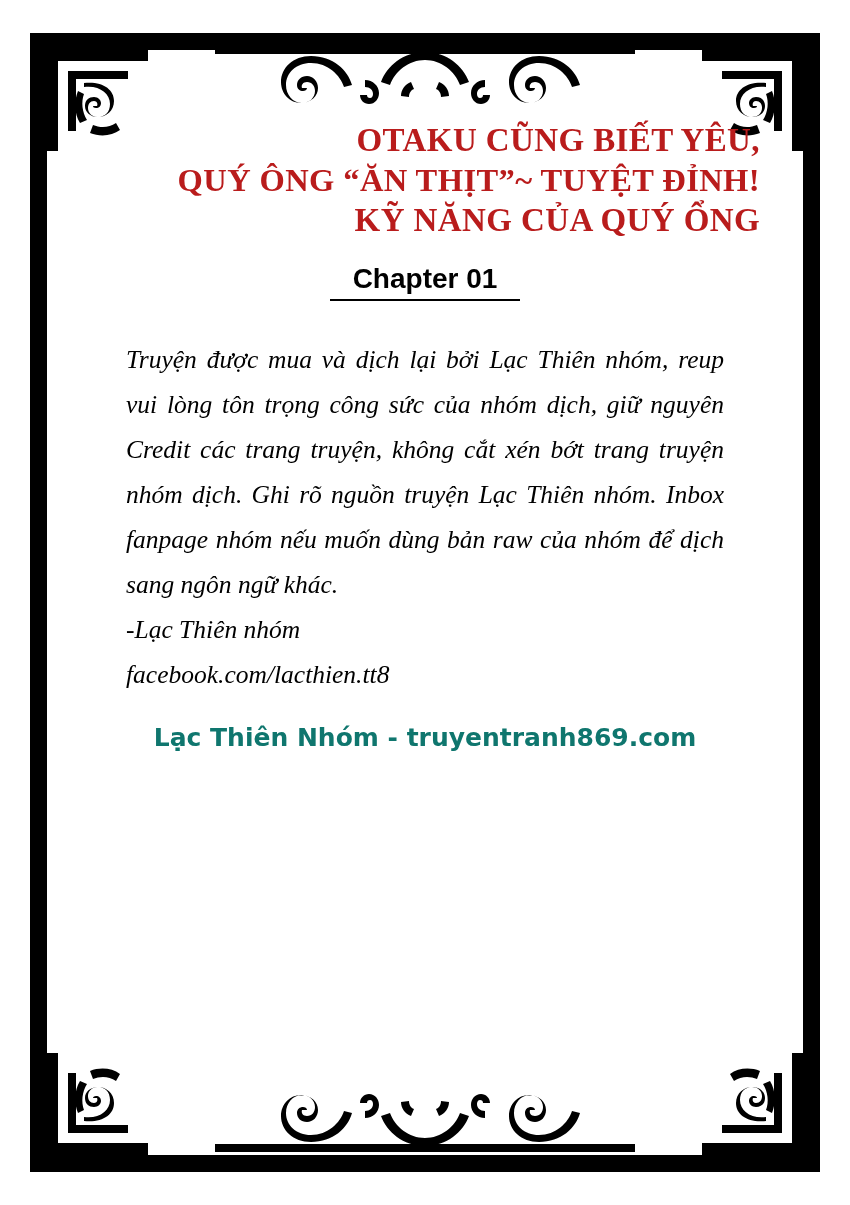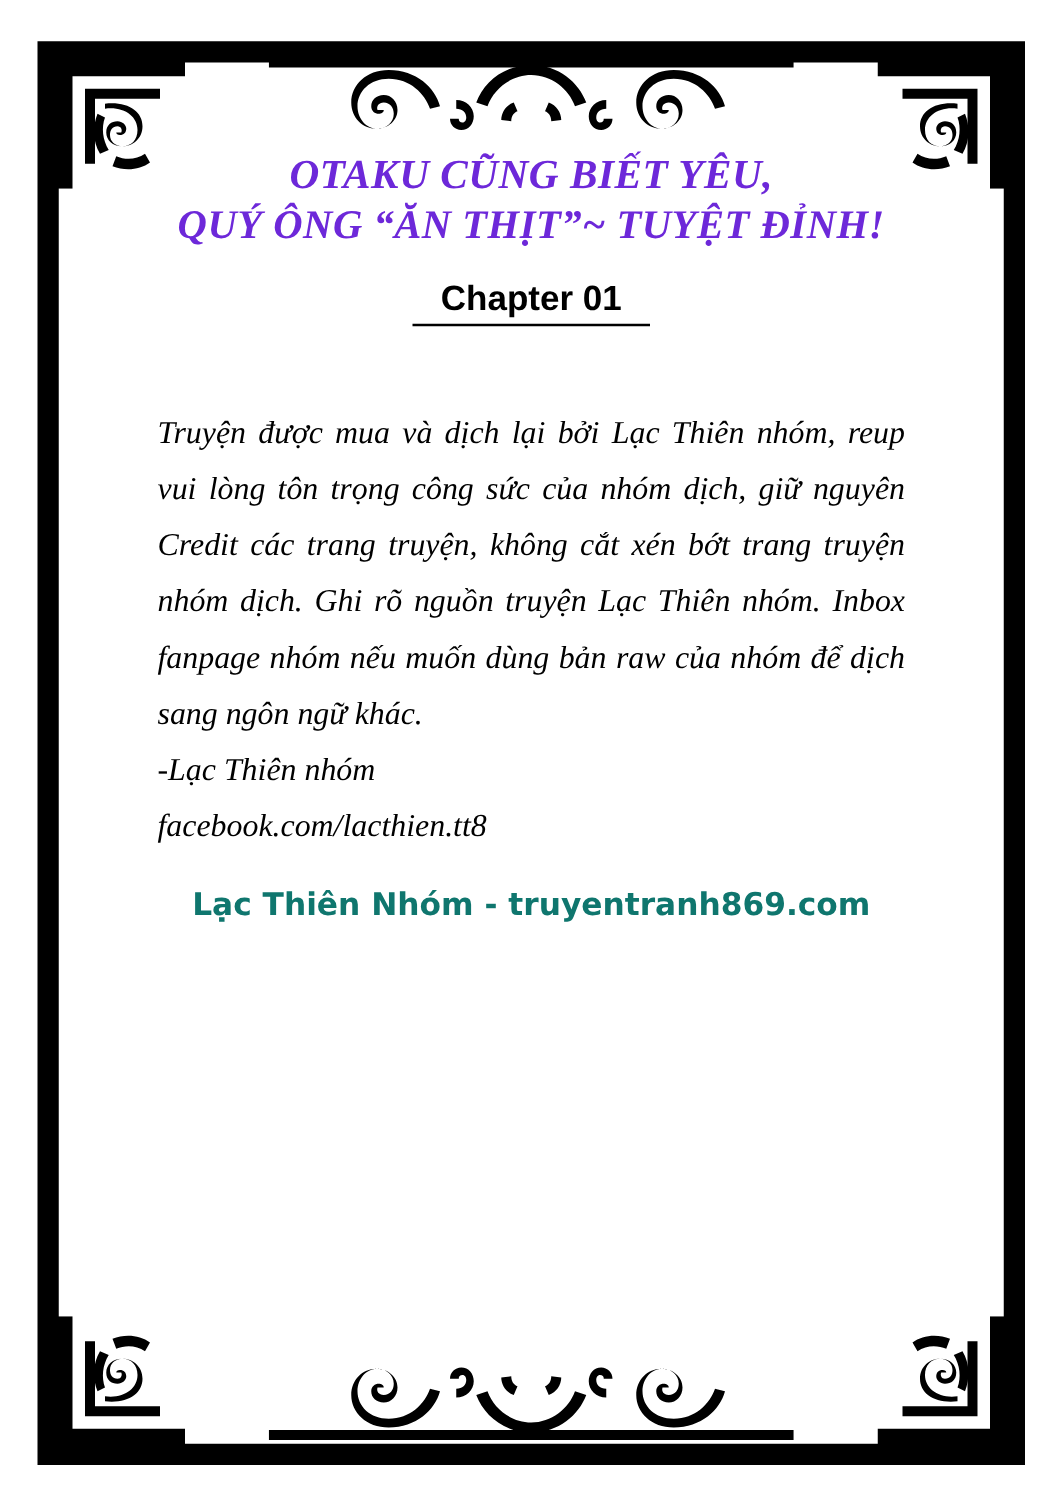--- a/index.html
+++ b/index.html
@@ -76,27 +76,27 @@
   .content {
     position: absolute;
     left: 90px;
     top: 120px;
     width: 670px;
     text-align: center;
   }
 
   .main-title {
     font-family: "Liberation Serif", serif;
-    font-style: italic;
     font-weight: bold;
     font-size: 33px;
     line-height: 40px;
     letter-spacing: 0.4px;
-    color: #6d28d9;
+    color: #b91c1c;
     margin: 0 0 4px 0;
+    text-align: right;
   }
   .main-title .tl { display: block; white-space: nowrap; }
   .tl2 { font-size: 32.5px; }
   .tl3 { font-size: 33px; }
 
   .chapter {
     font-family: Liberation Sans, sans-serif;
     font-weight: bold;
     font-size: 28px;
     line-height: 34px;
@@ -114,21 +114,21 @@
     margin-top: 20px;
     font-family: "Liberation Serif", serif;
     font-weight: bold;
     font-size: 29px;
     line-height: 40px;
     color: #000000;
   }
   .credits div { white-space: nowrap; }
 
   .notice {
-    margin-top: 62px;
+    margin-top: 36px;
     text-align: left;
     padding: 0 36px;
     font-family: "Liberation Serif", serif;
     font-style: italic;
     font-size: 25.5px;
     line-height: 45px;
     color: #000000;
   }
   .notice p {
     margin: 0;
@@ -235,20 +235,21 @@
         <path d="M224,36 c6,2 10,8 10,14 l-8,1 c0,-4 -2,-7 -5,-8 z"></path>
       </g>
     </svg>
   </div>
 
   <div class="content">
 
     <h1 class="main-title">
       <span class="tl tl1">OTAKU CŨNG BIẾT YÊU,</span>
       <span class="tl tl2">QUÝ ÔNG “ĂN THỊT”~ TUYỆT ĐỈNH!</span>
+      <span class="tl tl3">KỸ NĂNG CỦA QUÝ ỔNG</span>
     </h1>
 
     <div class="chapter">Chapter 01</div>
     <div class="chapter-underline"></div>
 
 
     <div class="notice">
       <p>Truyện được mua và dịch lại bởi Lạc Thiên nhóm, reup vui lòng tôn trọng công sức của nhóm dịch, giữ nguyên Credit các trang truyện, không cắt xén bớt trang truyện nhóm dịch. Ghi rõ nguồn truyện Lạc Thiên nhóm. Inbox fanpage nhóm nếu muốn dùng bản raw của nhóm để dịch sang ngôn ngữ khác.</p>
       <p class="sig">-Lạc Thiên nhóm</p>
       <p class="url">facebook.com/lacthien.tt8</p>

